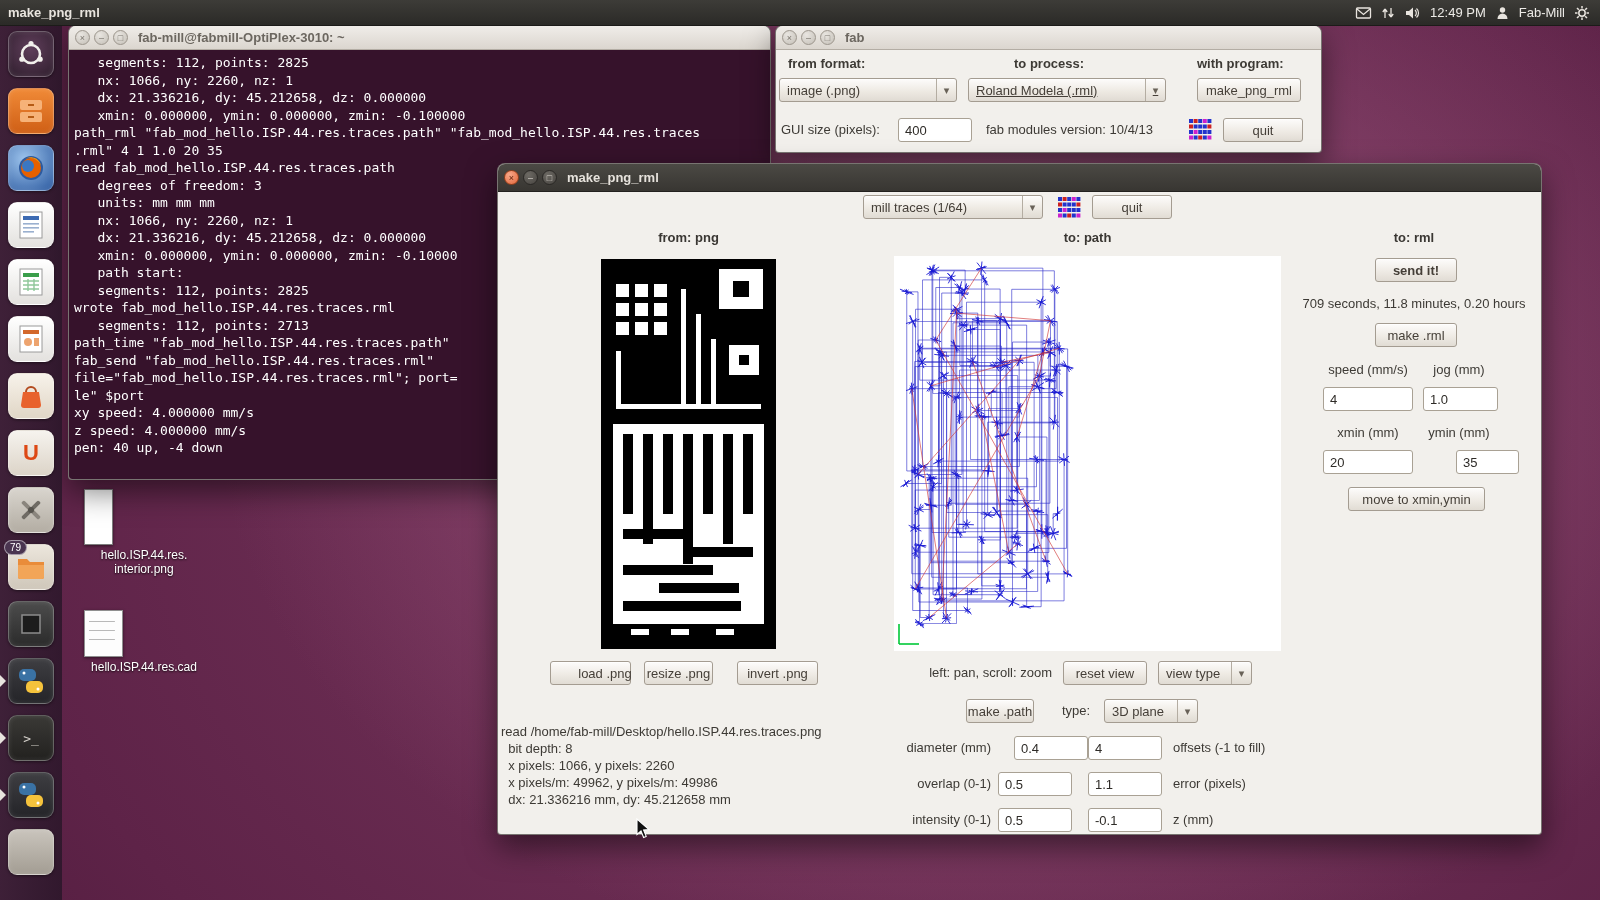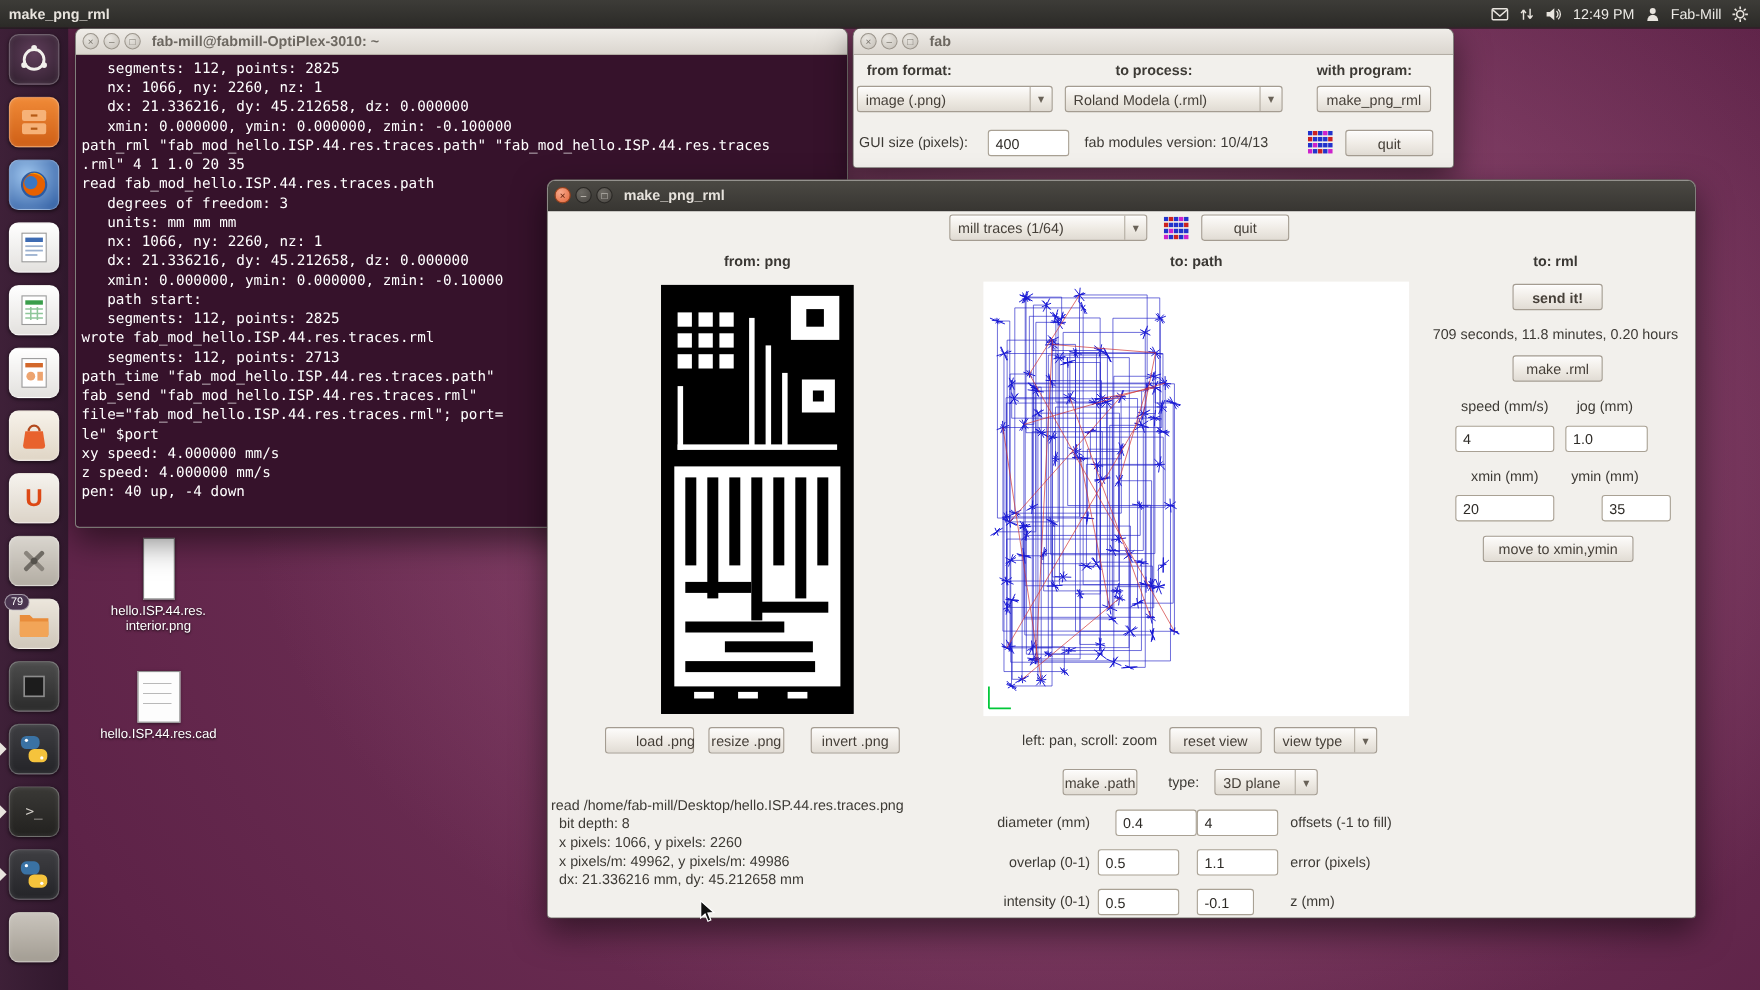--- a/index.html
+++ b/index.html
@@ -82,21 +82,21 @@
     padding:4px 0 0 5px;font-family:"DejaVu Sans Mono",monospace;font-size:13px;line-height:17.5px;
     color:#ffffff;white-space:pre;overflow:hidden;}
   
   .fab-win{left:775px;top:25px;width:545px;height:126px;z-index:3;}
   
   .main-win{left:497px;top:163px;width:1043px;height:670px;z-index:4;}
   .pngview{position:absolute;left:103px;top:95px;width:175px;height:390px;background:#000;}
   .pathview{position:absolute;left:396px;top:92px;width:387px;height:395px;background:#fff;}
   .infoblock{position:absolute;left:3px;top:559px;font-size:13px;color:#3d3a35;line-height:17px;white-space:pre;}
   
-  .dicon{position:absolute;width:120px;display:flex;flex-direction:column;align-items:center;z-index:1;}
+  .dicon{position:absolute;width:120px;display:flex;flex-direction:column;z-index:1;}
   .dlabel{margin-top:3px;font-size:12px;color:#fff;text-shadow:0 1px 2px rgba(0,0,0,.85);
     text-align:center;line-height:14px;}
   .thumb-png{width:27px;height:54px;background:#fff;border:1px solid #7d7d7d;box-shadow:0 1px 3px rgba(0,0,0,.5);}
   .thumb-cad{width:37px;height:45px;background:#fdfdfd;border:1px solid #8f8f8f;box-shadow:0 1px 3px rgba(0,0,0,.5);
     background-image:repeating-linear-gradient(#fdfdfd 0 4px, #b9b9b9 4px 5px, #fdfdfd 5px 9px);
     background-size:70% 60%;background-repeat:no-repeat;background-position:4px 6px;}
   .cursor{position:absolute;left:636px;top:818px;z-index:20;}
 </style>
 </head>
 <body>
@@ -321,21 +321,21 @@
     <span class="wbtn">□</span>
     <span class="wtitle">fab</span>
   </div>
   <span class="lbl b" style="left:12px;top:30px;">from format:</span>
   <span class="lbl b" style="left:238px;top:30px;">to process:</span>
   <span class="lbl b" style="left:421px;top:30px;">with program:</span>
   <div class="dd" style="left:3px;top:52px;width:178px;">
     <span class="dd-l">image (.png)</span>
     <span class="dd-a">▾</span>
   </div>
-  <div class="dd" style="left:192px;top:52px;width:198px;">
+  <div class="dd" style="left:192px;top:52px;width:198px;text-decoration:underline;">
     <span class="dd-l">Roland Modela (.rml)</span>
     <span class="dd-a">▾</span>
   </div>
   <div class="btn" style="left:421px;top:52px;width:104px;">make_png_rml</div>
   <span class="lbl" style="left:5px;top:96px;">GUI size (pixels):</span>
   <input class="inp" style="left: 122px; top: 92px; width: 74px;" readonly="" value="400">
   <span class="lbl" style="left:210px;top:96px;">fab modules version: 10/4/13</span>
   <svg class="abs" style="left:413px;top:93px;" width="23" height="21" viewBox="0 0 23 21">
     <g>
         <rect x="0" y="0" width="4" height="4" fill="#2233cc"></rect>
@@ -1261,21 +1261,21 @@
   <input class="inp" style="left: 590px; top: 572px; width: 74px;" readonly="" value="4">
   <span class="lbl" style="left:675px;top:576px;">offsets (-1 to fill)</span>
 
   <span class="lbl r" style="left:363px;top:612px;width:130px;">overlap (0-1)</span>
   <input class="inp" style="left: 500px; top: 608px; width: 74px;" readonly="" value="0.5">
   <input class="inp" style="left: 590px; top: 608px; width: 74px;" readonly="" value="1.1">
   <span class="lbl" style="left:675px;top:612px;">error (pixels)</span>
 
   <span class="lbl r" style="left:363px;top:648px;width:130px;">intensity (0-1)</span>
   <input class="inp" style="left: 500px; top: 644px; width: 74px;" readonly="" value="0.5">
-  <input class="inp" style="left: 590px; top: 644px; width: 52px;" readonly="" value="-0.1">
+  <input class="inp" style="left: 590px; top: 644px; width: 74px;" readonly="" value="-0.1">
   <span class="lbl" style="left:675px;top:648px;">z (mm)</span>
 
   <div class="infoblock"><div>read /home/fab-mill/Desktop/hello.ISP.44.res.traces.png</div><div>  bit depth: 8</div><div>  x pixels: 1066, y pixels: 2260</div><div>  x pixels/m: 49962, y pixels/m: 49986</div><div>  dx: 21.336216 mm, dy: 45.212658 mm</div></div>
 
   <div class="btn bold" style="left:877px;top:94px;width:82px;">send it!</div>
   <span class="lbl" style="left:790px;top:132px;width:252px;text-align:center;">709 seconds, 11.8 minutes, 0.20 hours</span>
   <div class="btn" style="left:877px;top:159px;width:82px;">make .rml</div>
   <span class="lbl" style="left:825px;top:198px;width:90px;text-align:center;">speed (mm/s)</span>
   <span class="lbl" style="left:921px;top:198px;width:80px;text-align:center;">jog (mm)</span>
   <input class="inp" style="left: 825px; top: 223px; width: 90px;" readonly="" value="4">

